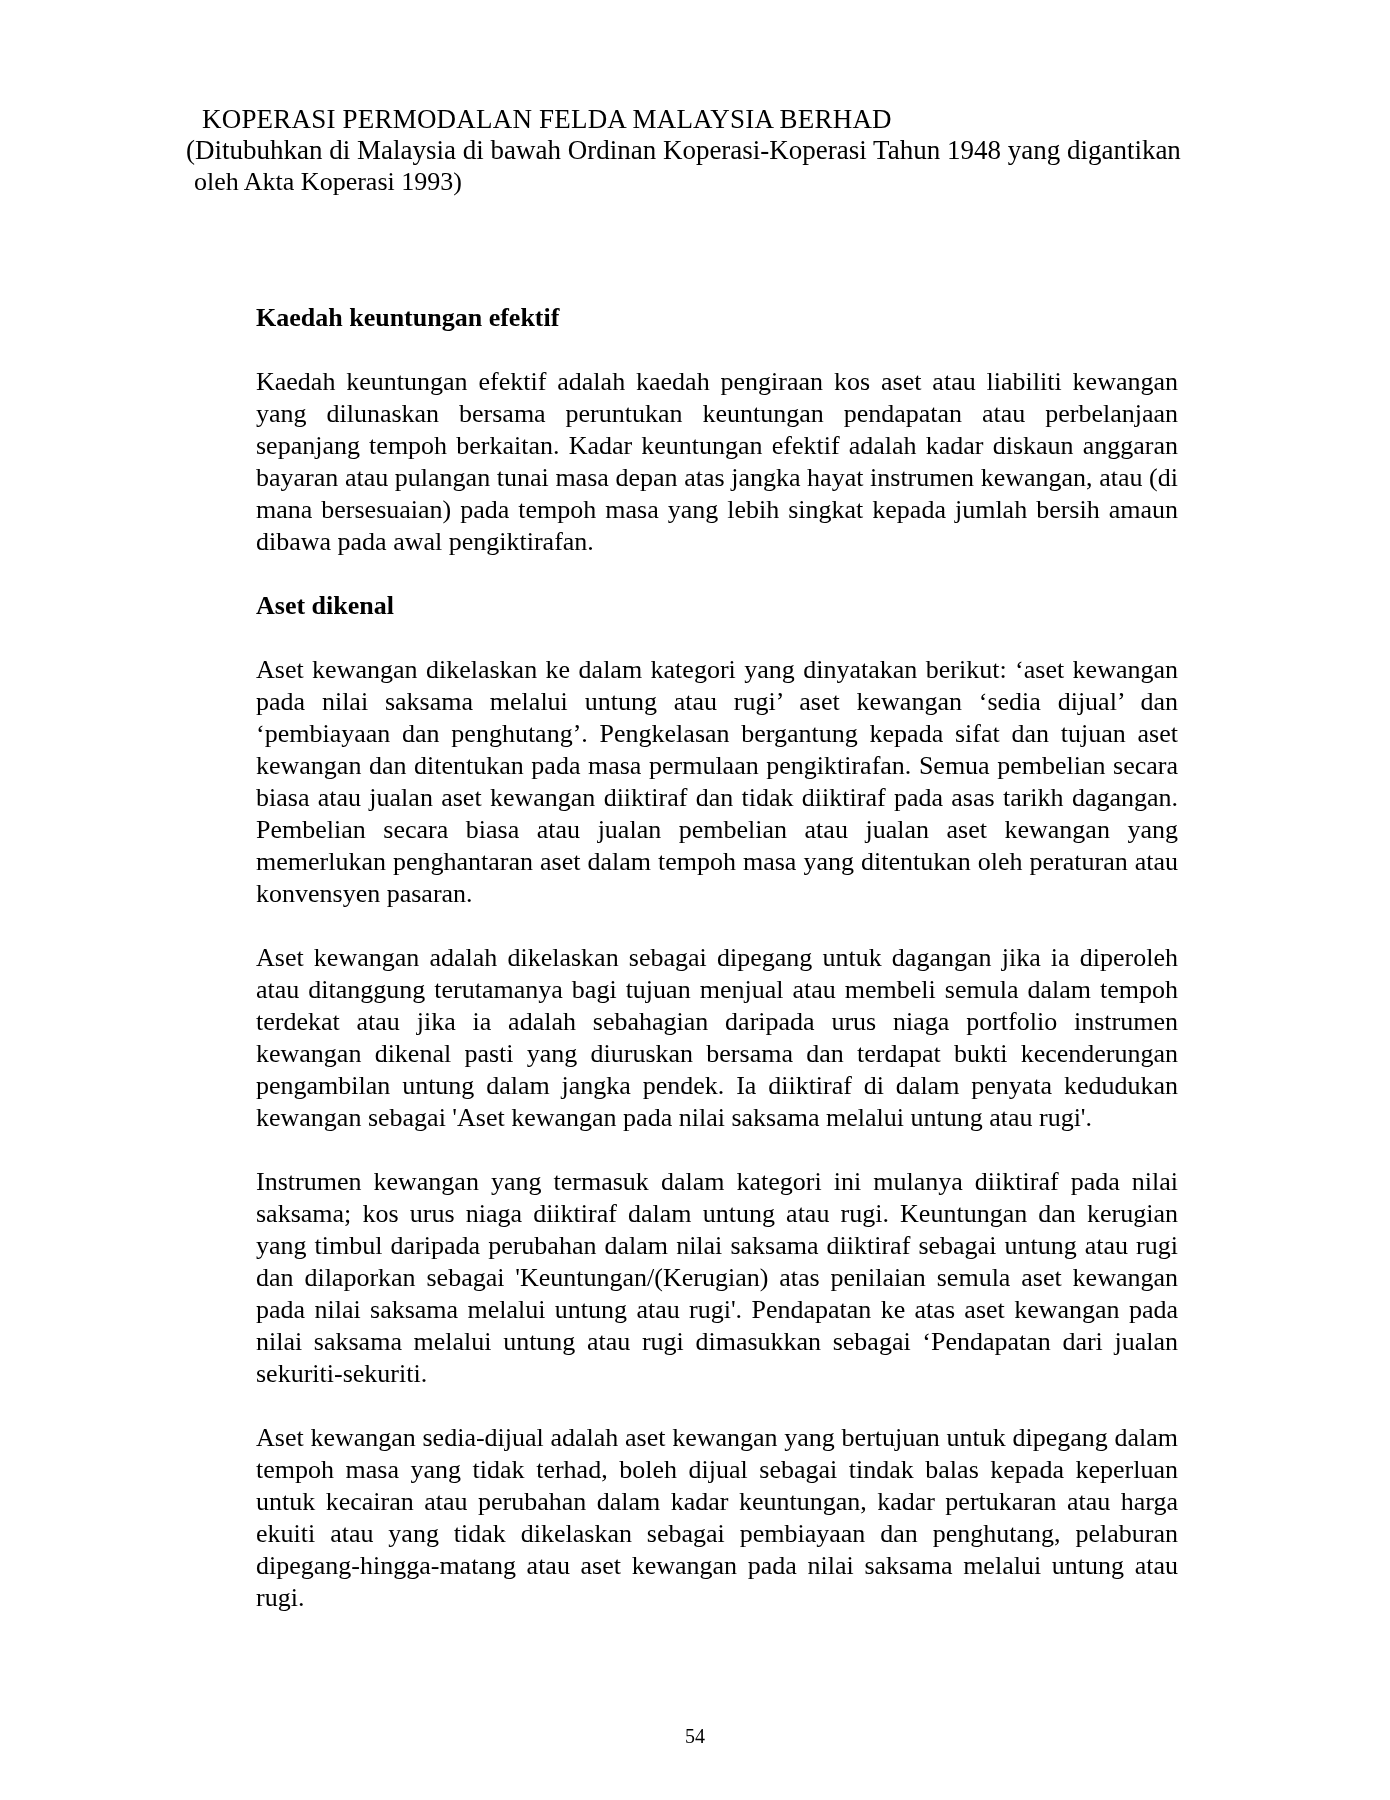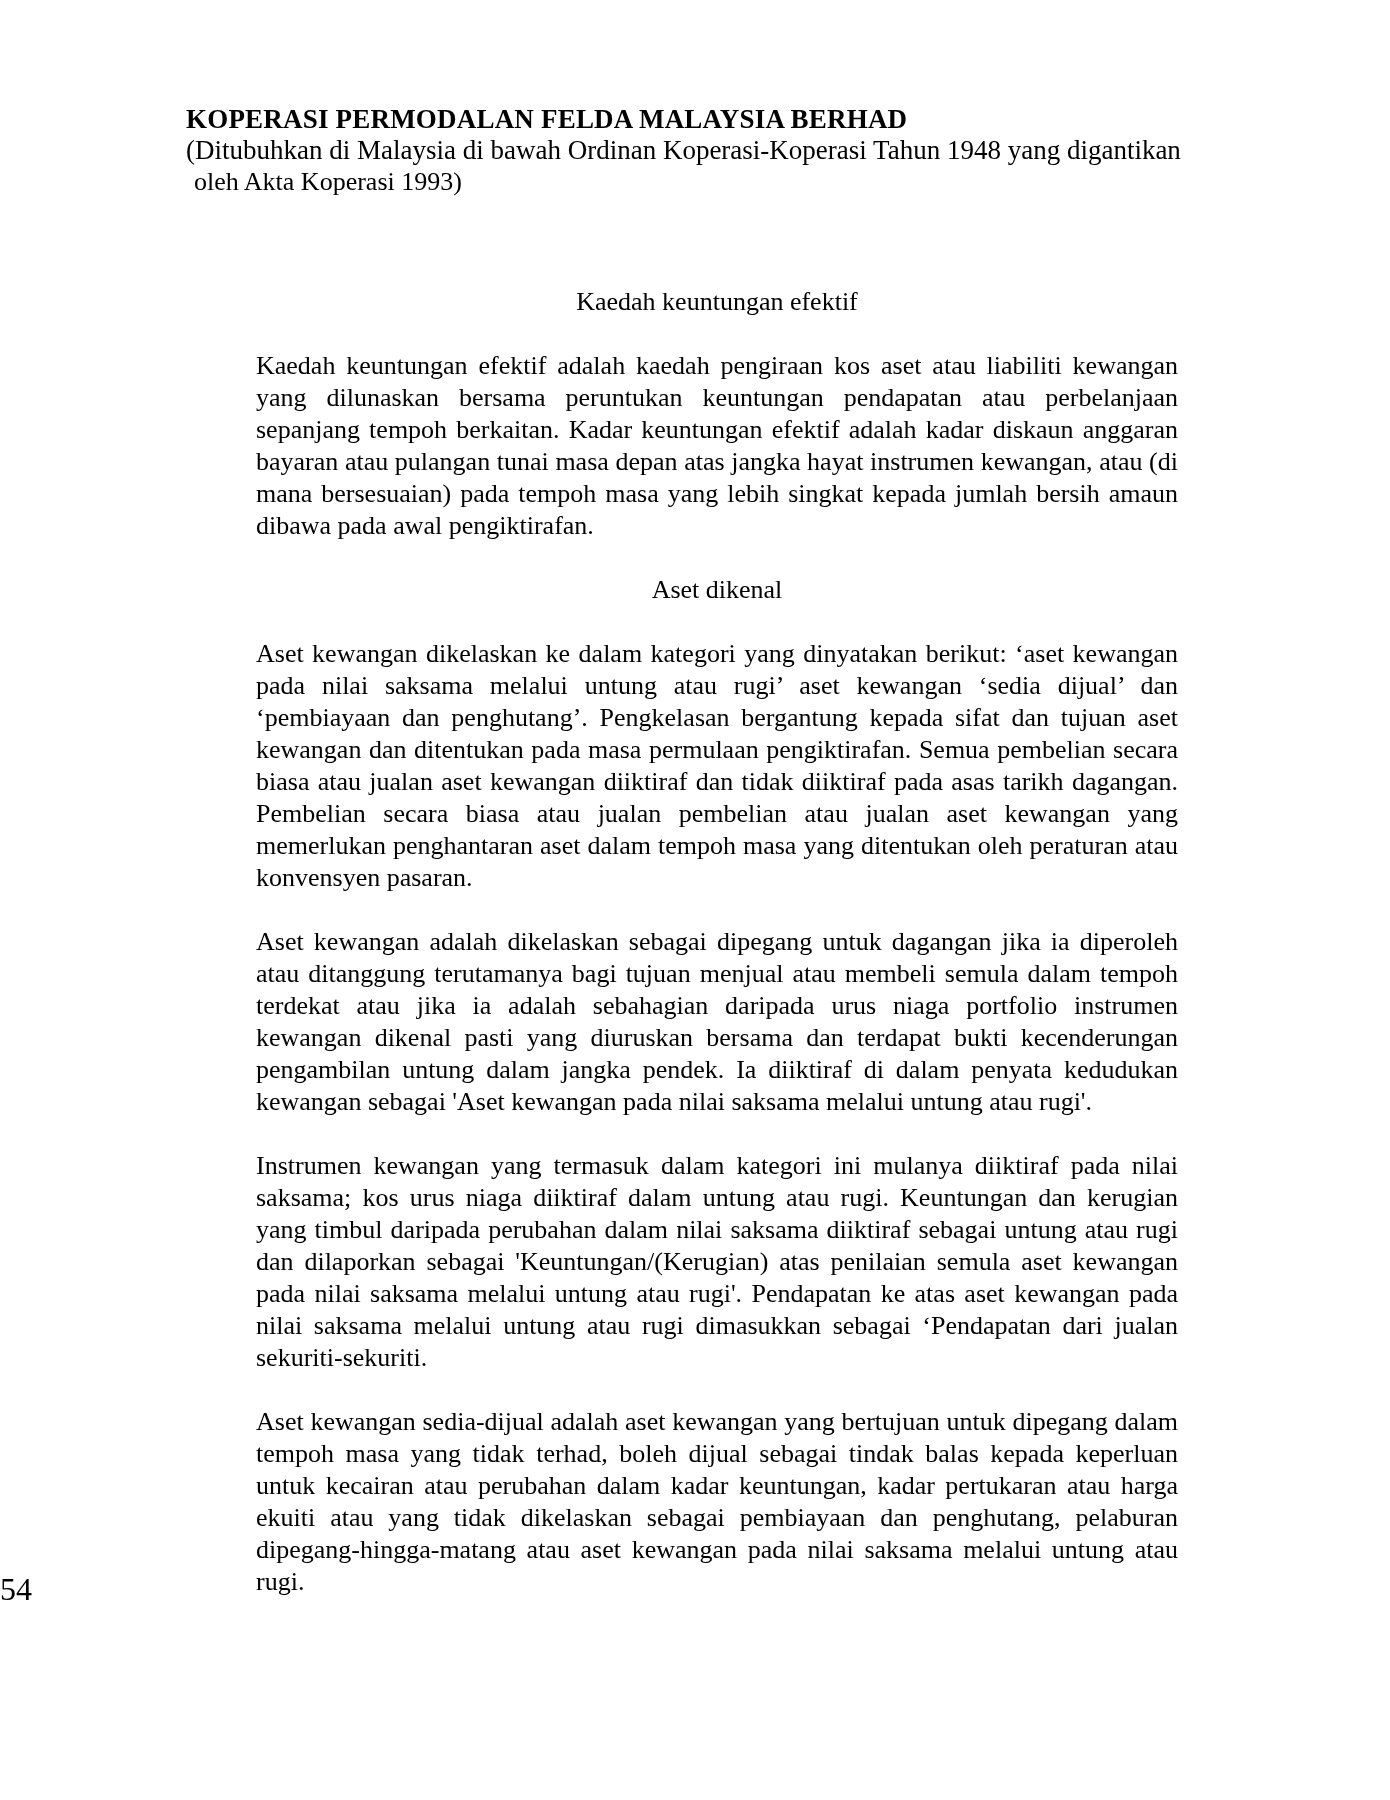--- a/index.html
+++ b/index.html
@@ -17,61 +17,62 @@
     color: #000000;
     overflow: hidden;
   }
   .doc-header {
     position: absolute;
     left: 186px;
     top: 104px;
     width: 1020px;
   }
   .doc-title {
-    font-weight: bold;
+    font-weight: normal;
     font-size: 27px;
     line-height: 31px;
     letter-spacing: 0.2px;
+    margin-left: 16px;
   }
   .doc-reg-line1 {
     font-size: 27px;
     line-height: 31px;
   }
   .doc-reg-line2 {
     font-size: 26px;
     line-height: 31px;
     padding-left: 8px;
   }
   .doc-body {
     position: absolute;
     left: 256px;
     top: 286px;
     width: 922px;
     font-size: 26px;
     line-height: 32px;
   }
   .doc-body .section-heading {
-    font-weight: normal;
-    margin: 0 0 32px 0;
-    text-align: center;
+    font-weight: bold;
+    margin: 16px 0 32px 0;
   }
   .doc-body .section-subheading {
     text-decoration: underline;
     margin: 0 0 32px 0;
   }
   .doc-body p.paragraph {
     margin: 0 0 32px 0;
     text-align: justify;
   }
   .page-number {
     position: absolute;
     left: 0;
-    top: 1573px;
+    top: 1720px;
     width: 100%;
-    font-size: 32px;
+    text-align: center;
+    font-size: 20px;
     line-height: 32px;
   }
 </style>
 </head>
 <body>
 
 <div class="page">
 
   <div class="doc-header">
     <div class="doc-title">KOPERASI PERMODALAN FELDA MALAYSIA BERHAD</div>

